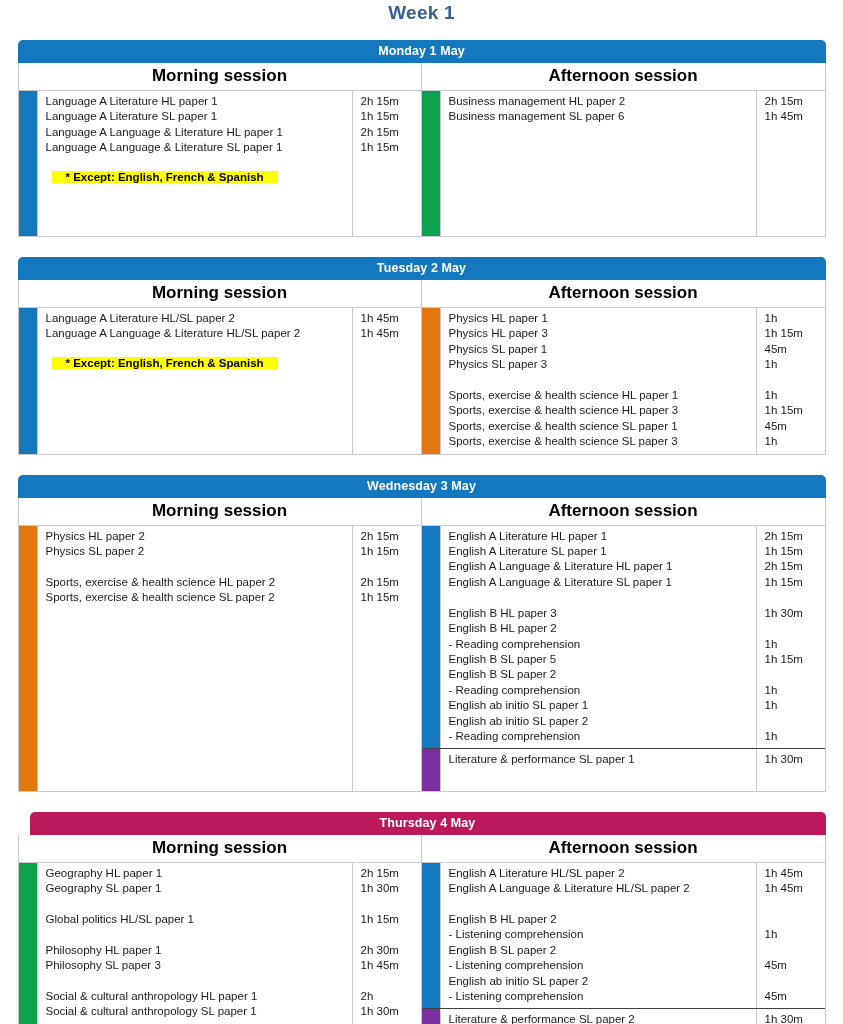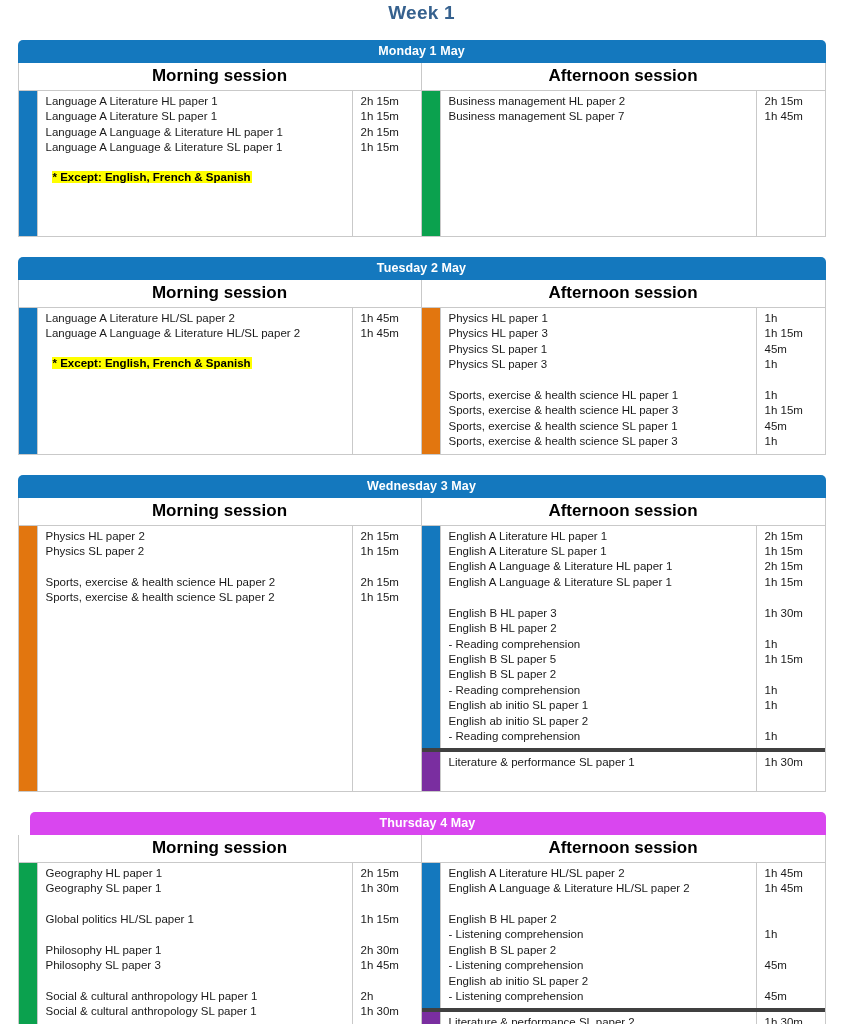--- a/index.html
+++ b/index.html
@@ -79,21 +79,21 @@
     box-sizing: border-box;
     display: flex;
     flex-direction: column;
   }
   .session.left { border-right: 1px solid #c9c9c9; }
 
   .group {
     display: flex;
     flex: 0 0 auto;
   }
-  .group + .group { border-top: 4px solid #404040; }
+  .group + .group { border-top: 1px solid #404040; }
   .group.grow { flex: 1 1 auto; }
 
   .stripe {
     flex: 0 0 18px;
     width: 18px;
     align-self: stretch;
   }
 
   .group-body {
     flex: 1 1 auto;
@@ -124,21 +124,21 @@
   }
   .line.blank { visibility: hidden; }
   .line.note {
     font-weight: bold;
     color: #000000;
     margin-top: 14px;
     padding-left: 6px;
   }
   .line.note span.hl {
     background: #ffff00;
-    padding: 0 1px;
+    padding: 0 14px;
   }
 </style>
 </head>
 <body>
 
 <div class="page">
   <h1 class="week-title">Week 1</h1>
   <div id="days-container">
       <div class="day-block">
         <div class="day-header" style="background: rgb(20, 120, 190);">Monday 1 May</div>
@@ -166,21 +166,21 @@
                 </div>
               </div>
             </div>
           </div>
           <div class="session right">
             <div class="group grow">
               <div class="stripe" style="background: rgb(11, 161, 78);"></div>
               <div class="group-body">
                 <div class="subjects" style="min-height: 145px;">
                   <div class="line">Business management HL paper 2</div>
-                  <div class="line">Business management SL paper 7</div>
+                  <div class="line">Business management SL paper 6</div>
                 </div>
                 <div class="durations">
                   <div class="line">2h 15m</div>
                   <div class="line">1h 45m</div>
                 </div>
               </div>
             </div>
           </div>
         </div>
       </div>
@@ -312,21 +312,21 @@
                 </div>
                 <div class="durations">
                   <div class="line">1h 30m</div>
                 </div>
               </div>
             </div>
           </div>
         </div>
       </div>
       <div class="day-block">
-        <div class="day-header" style="background: #d946ef; margin-left: 12px;">Thursday 4 May</div>
+        <div class="day-header" style="background: #be185d; margin-left: 12px;">Thursday 4 May</div>
         <div class="session-head-row">
           <div class="session-head left">Morning session</div>
           <div class="session-head right">Afternoon session</div>
         </div>
         <div class="sessions">
           <div class="session left">
             <div class="group grow">
               <div class="stripe" style="background: rgb(11, 161, 78);"></div>
               <div class="group-body">
                 <div class="subjects" style="min-height: 180px;">

